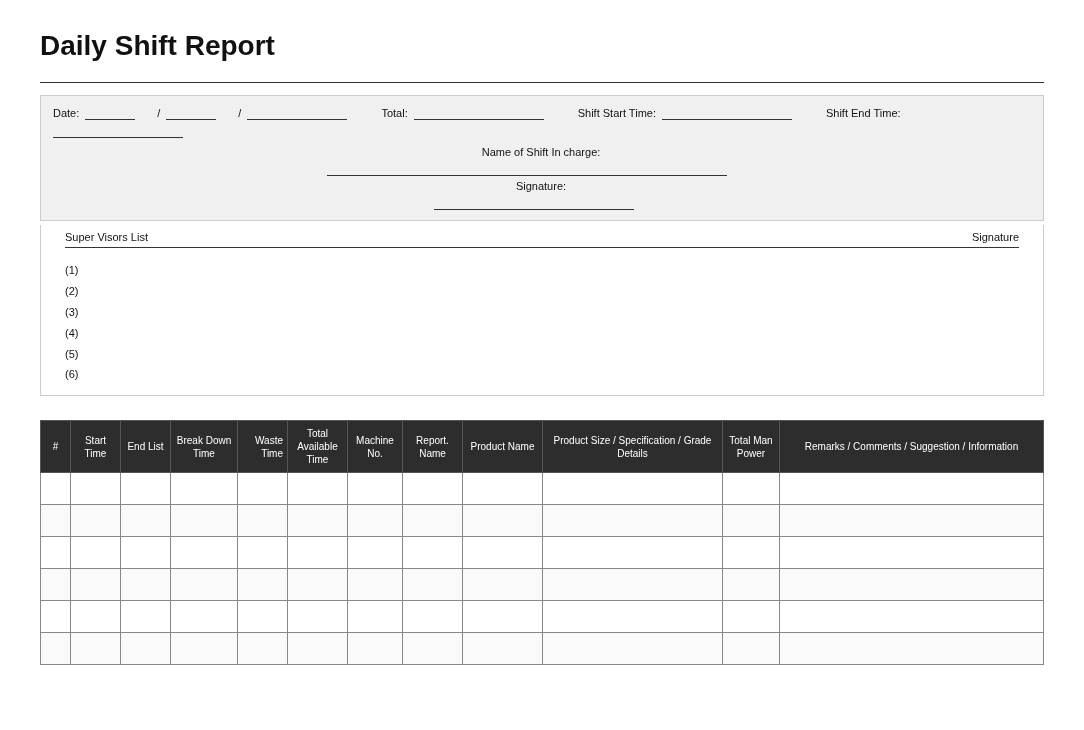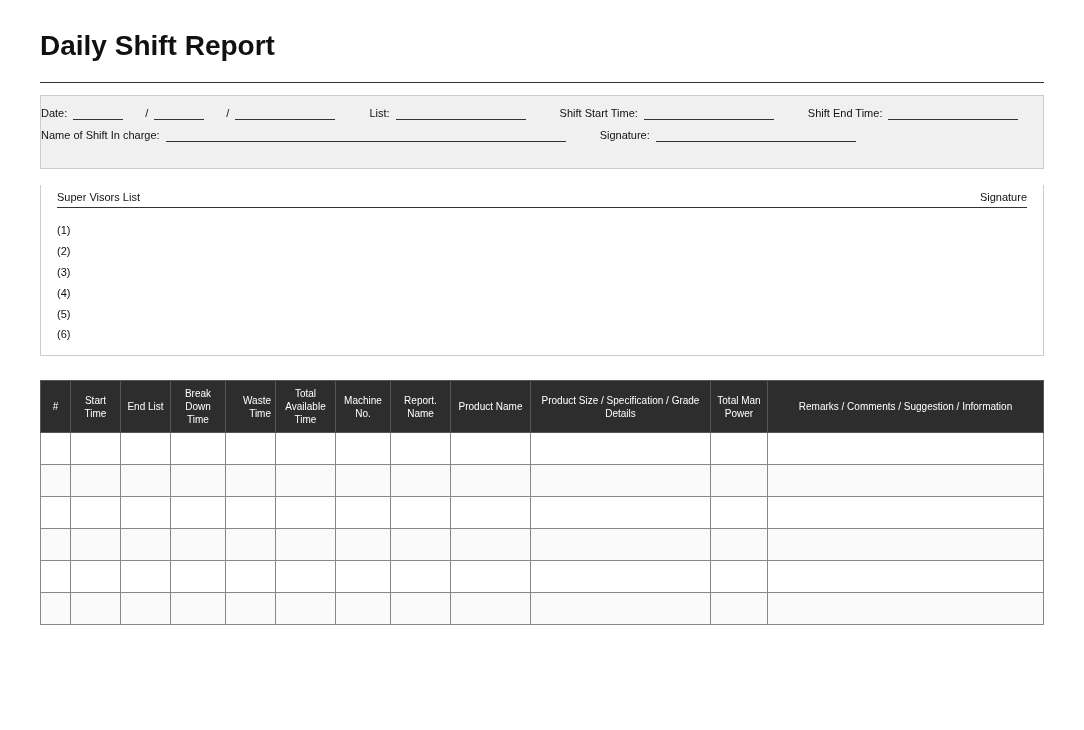--- a/index.html
+++ b/index.html
@@ -19,49 +19,49 @@
       font-family: Arial, sans-serif;
     }
     .divider {
       border: none;
       border-top: 1.5px solid #333;
       margin-bottom: 12px;
     }
     .info-section {
       background: #f0f0f0;
       border: 1px solid #ccc;
-      padding: 10px 0;
+      padding: 10px 12px;
       margin-bottom: 0;
     }
     .info-row {
       display: flex;
       align-items: center;
       margin-bottom: 8px;
       flex-wrap: wrap;
       gap: 4px;
     }
-    .info-row:last-child { margin-bottom: 16px; }
+    .info-row:last-child { margin-bottom: 0; flex-direction: column; }
     .info-label { white-space: nowrap; margin-right: 2px; }
     .info-underline {
       display: inline-block;
       border-bottom: 1px solid #333;
       min-width: 80px;
       margin-right: 16px;
       height: 14px;
     }
     .info-underline.long { min-width: 130px; }
     .info-underline.medium { min-width: 100px; }
     .info-underline.short { min-width: 50px; }
     .info-underline.xlong { min-width: 200px; }
     .info-underline.full { min-width: 400px; }
     .supervisors-section {
-      margin-top: 16px;
+      margin-top: 4px;
       border: 1px solid #ccc;
       border-top: none;
-      padding: 6px 16px;
+      padding: 6px 24px;
       background: #fff;
     }
     .supervisors-header {
       display: flex;
       justify-content: space-between;
       border-bottom: 1px solid #333;
       padding-bottom: 4px;
       margin-bottom: 8px;
     }
     .supervisors-list {
@@ -105,21 +105,21 @@
 
 <div class="info-section">
   <div class="info-row">
     <span class="info-label">Date:</span>
     <span class="info-underline short"></span>
     <span class="slash">/</span>
     <span class="info-underline short"></span>
     <span class="slash">/</span>
     <span class="info-underline medium" style="margin-right:30px;"></span>
 
-    <span class="info-label">List:</span>
+    <span class="info-label">Total:</span>
     <span class="info-underline long" style="margin-right:30px;"></span>
 
     <span class="info-label">Shift Start Time:</span>
     <span class="info-underline long" style="margin-right:30px;"></span>
 
     <span class="info-label">Shift End Time:</span>
     <span class="info-underline long"></span>
   </div>
 
 
@@ -147,21 +147,21 @@
   </ul>
 </div>
 
 <div class="table-section">
   <table class="data-table">
     <thead>
       <tr>
         <th style="width:30px;">#</th>
         <th style="width:50px;">Start Time</th>
         <th style="width:50px;">End List</th>
-        <th style="width:55px;">Break Down Time</th>
+        <th style="width:67px;">Break Down Time</th>
         <th style="width:50px;text-align:right;">Waste Time</th>
         <th style="width:60px;">Total Available Time</th>
         <th style="width:55px;">Machine No.</th>
         <th style="width:60px;">Report. Name</th>
         <th style="width:80px;">Product Name</th>
         <th style="width:180px;">Product Size / Specification / Grade Details</th>
         <th style="width:57px;">Total Man Power</th>
         <th>Remarks / Comments / Suggestion / Information</th>
       </tr>
     </thead>

